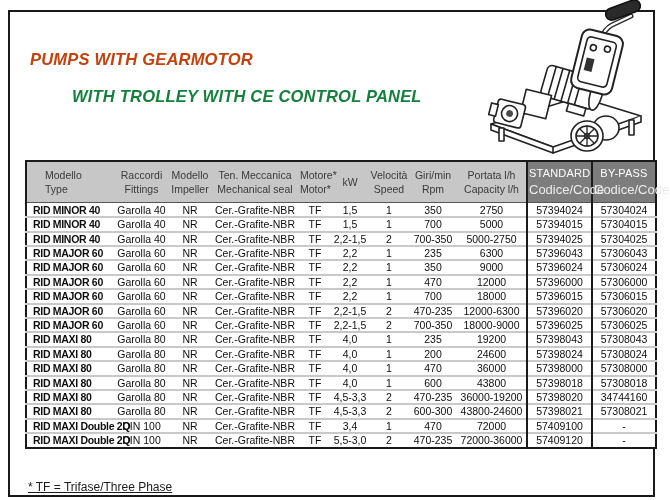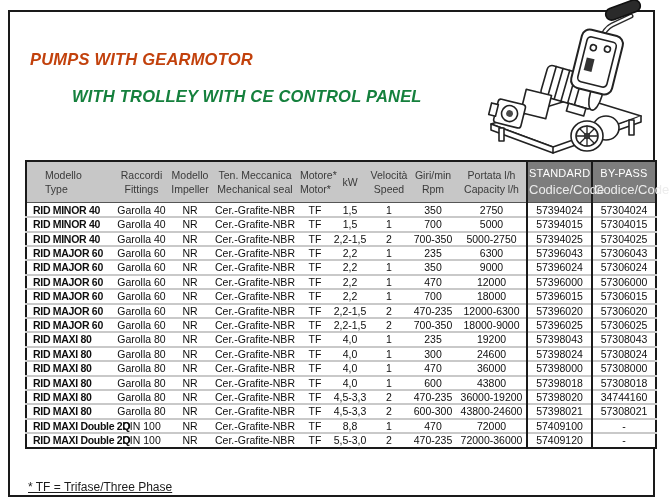--- a/index.html
+++ b/index.html
@@ -299,21 +299,21 @@
             <td class="c10">57308043</td>
           </tr>
           <tr>
             <td class="c0">RID MAXI 80</td>
             <td class="c1">Garolla 80</td>
             <td class="c2">NR</td>
             <td class="c3">Cer.-Grafite-NBR</td>
             <td class="c4">TF</td>
             <td class="c5">4,0</td>
             <td class="c6">1</td>
-            <td class="c7">300</td>
+            <td class="c7">200</td>
             <td class="c8">24600</td>
             <td class="c9">57398024</td>
             <td class="c10">57308024</td>
           </tr>
           <tr>
             <td class="c0">RID MAXI 80</td>
             <td class="c1">Garolla 80</td>
             <td class="c2">NR</td>
             <td class="c3">Cer.-Grafite-NBR</td>
             <td class="c4">TF</td>
@@ -362,21 +362,21 @@
             <td class="c8">43800-24600</td>
             <td class="c9">57398021</td>
             <td class="c10">57308021</td>
           </tr>
           <tr>
             <td class="c0">RID MAXI Double 2Q</td>
             <td class="c1">DIN 100</td>
             <td class="c2">NR</td>
             <td class="c3">Cer.-Grafite-NBR</td>
             <td class="c4">TF</td>
-            <td class="c5">8,8</td>
+            <td class="c5">3,4</td>
             <td class="c6">1</td>
             <td class="c7">470</td>
             <td class="c8">72000</td>
             <td class="c9">57409100</td>
             <td class="c10">-</td>
           </tr>
           <tr>
             <td class="c0">RID MAXI Double 2Q</td>
             <td class="c1">DIN 100</td>
             <td class="c2">NR</td>

